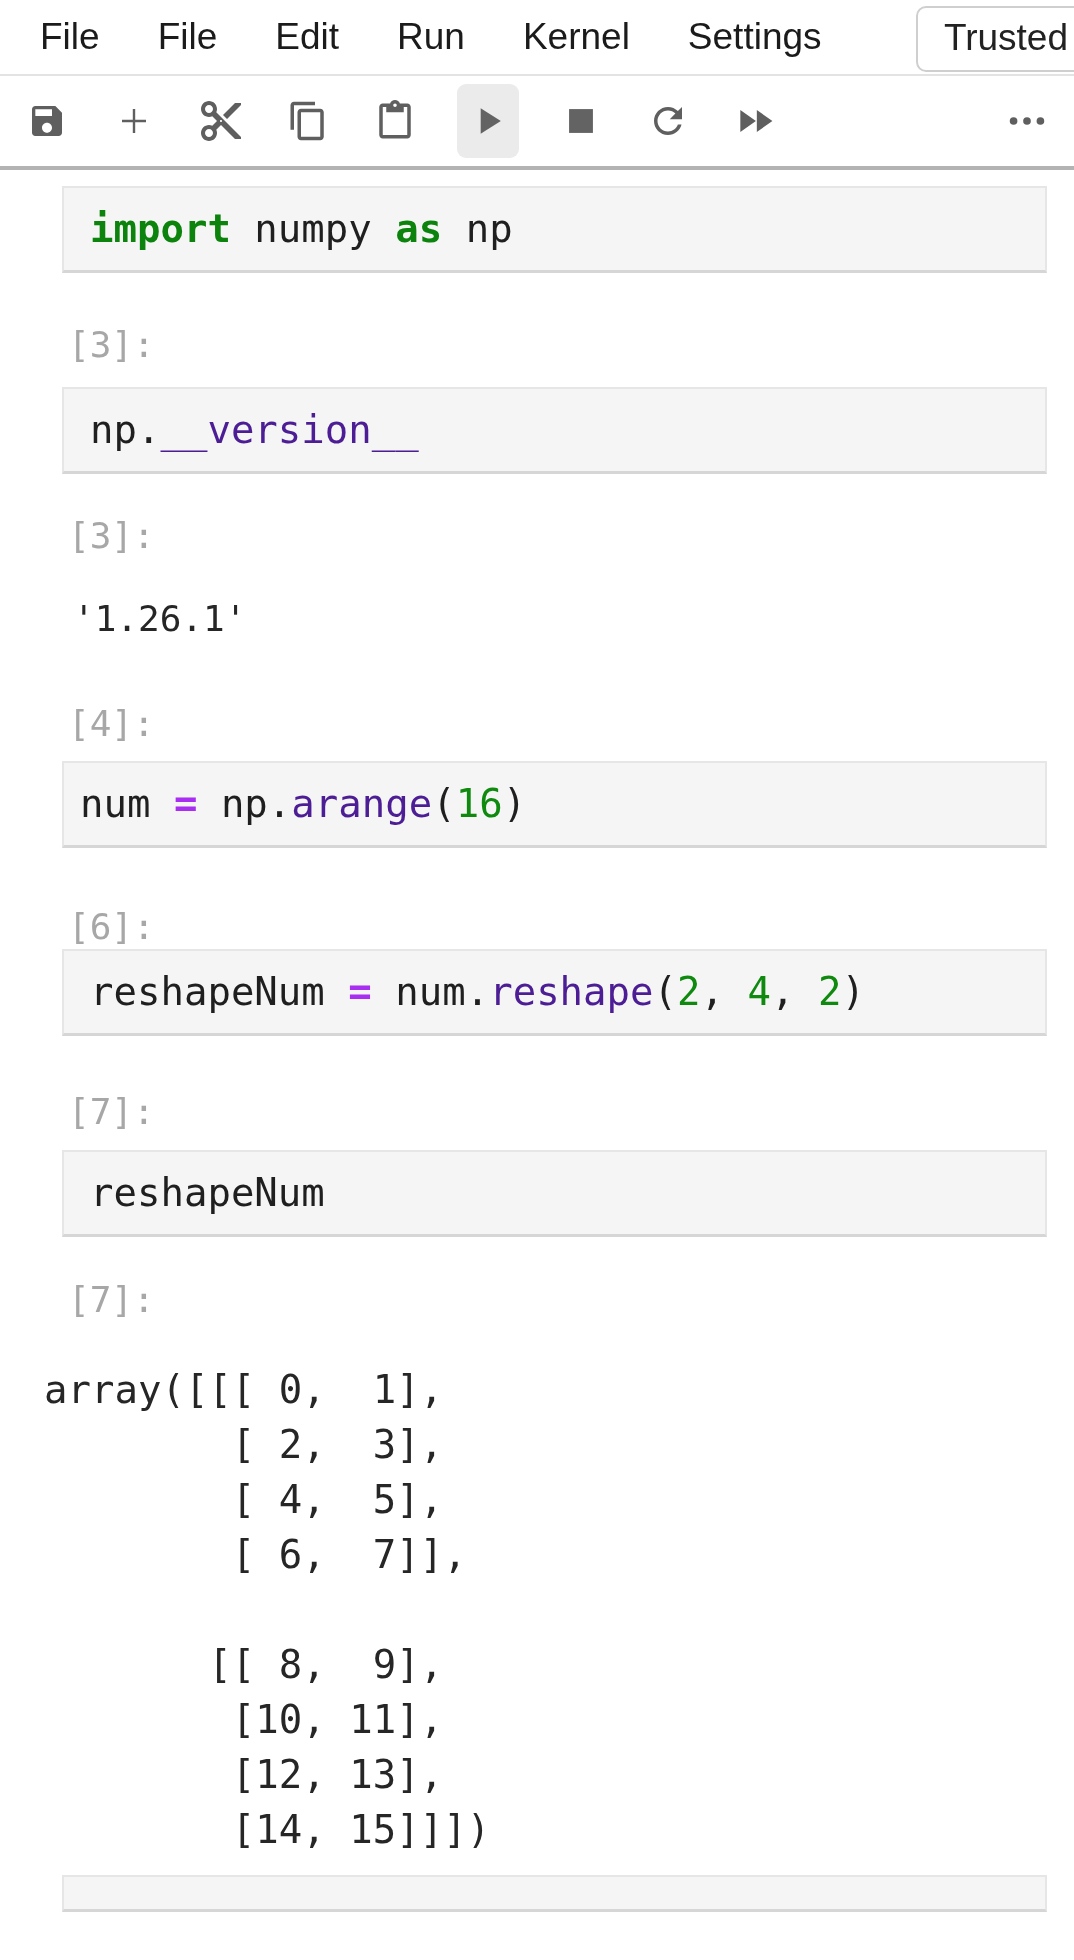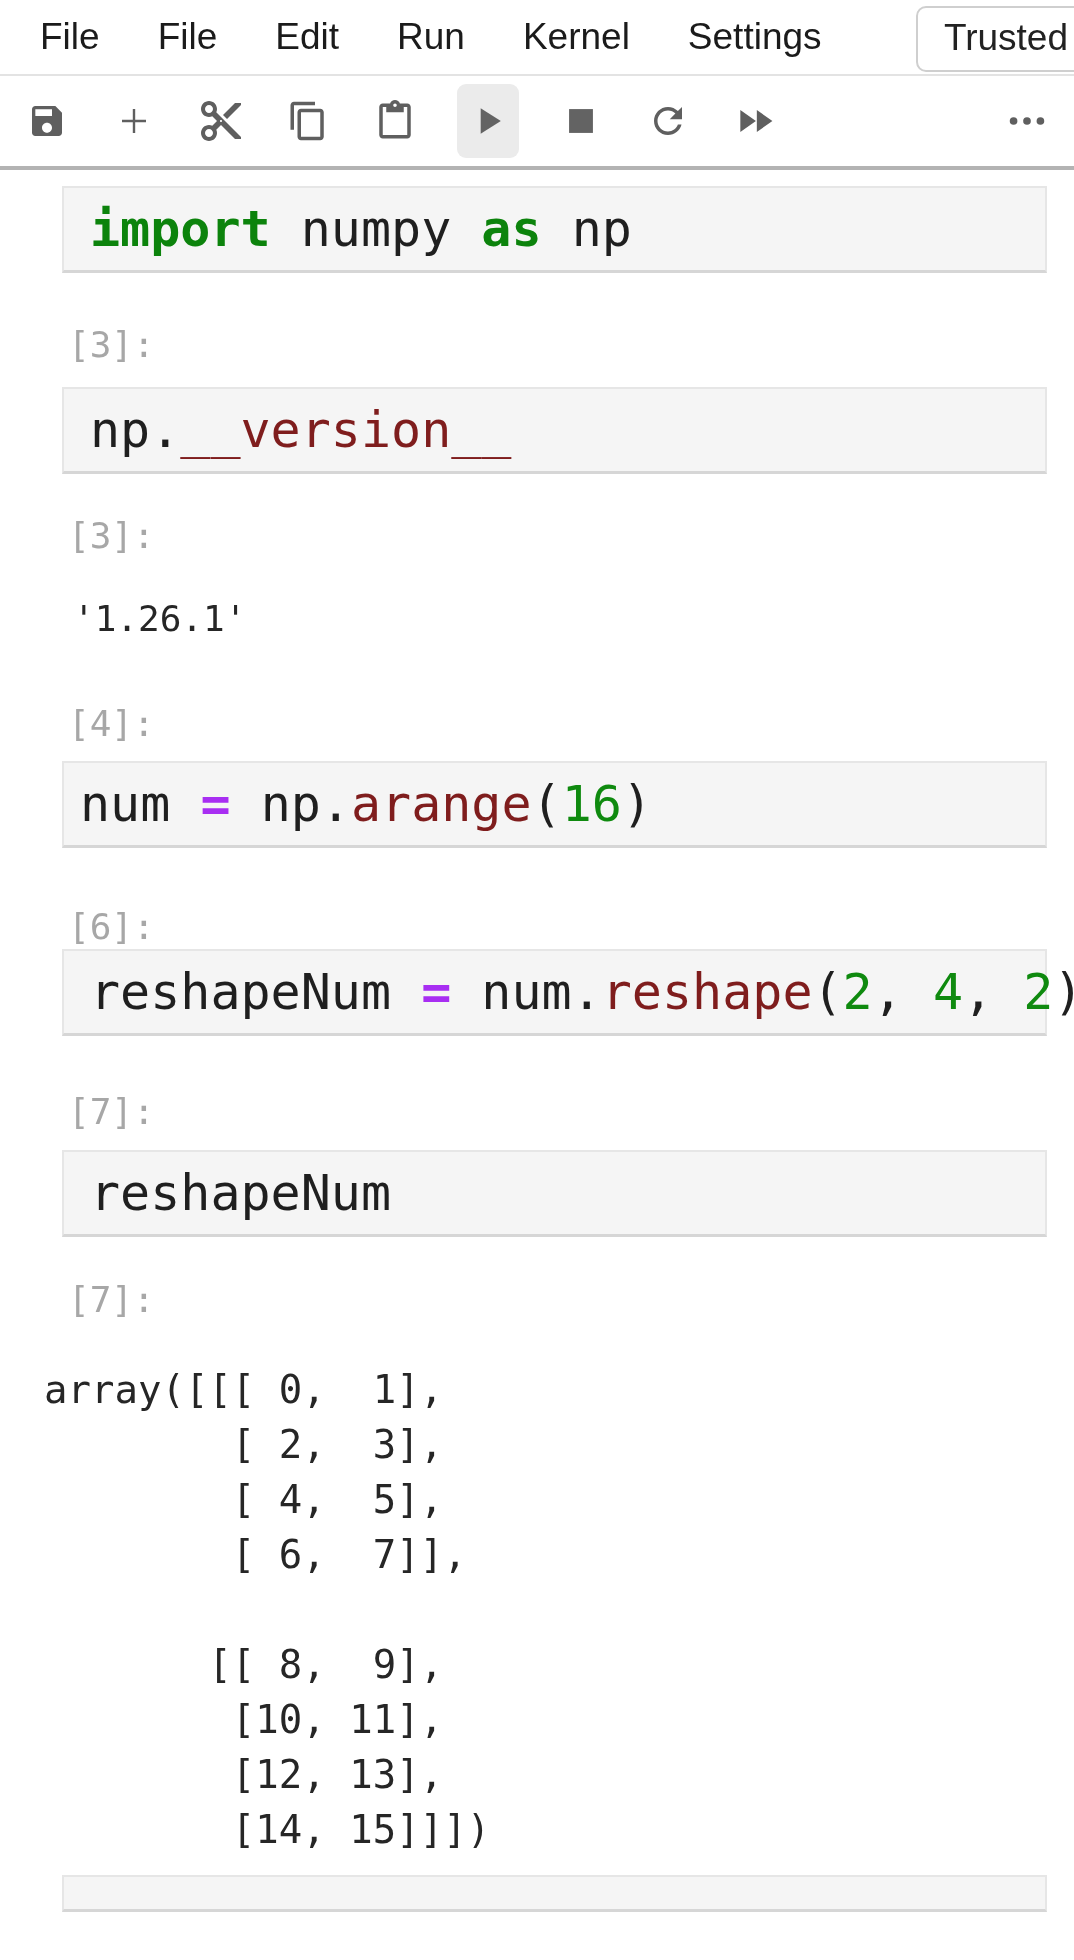--- a/index.html
+++ b/index.html
@@ -70,29 +70,29 @@
   .code-cell {
     margin-left: 62px;
     width: 985px;
     background: #f5f5f5;
     border: 2px solid #e6e6e6;
     border-bottom: 3px solid #d6d6d6;
     padding: 16px 10px 16px 26px;
   }
   .code-line {
     font-family: "DejaVu Sans Mono", monospace;
-    font-size: 50px;
+    font-size: 39px;
     line-height: 50px;
     min-height: 50px;
     white-space: pre;
     color: #1f1f1f;
   }
   .tok-kw  { color: #0c830c; font-weight: bold; }
   .tok-op  { color: #a82ef2; font-weight: bold; }
-  .tok-fn  { color: #7f1d1d; }
+  .tok-fn  { color: #4c1d95; }
   .tok-num { color: #0f8a0f; }
   .tok-pl  { color: #1f1f1f; }
 
   .output-text {
     margin-left: 73px;
     font-family: "DejaVu Sans Mono", monospace;
     font-size: 36px;
     line-height: 50px;
     color: #262626;
     white-space: pre;

